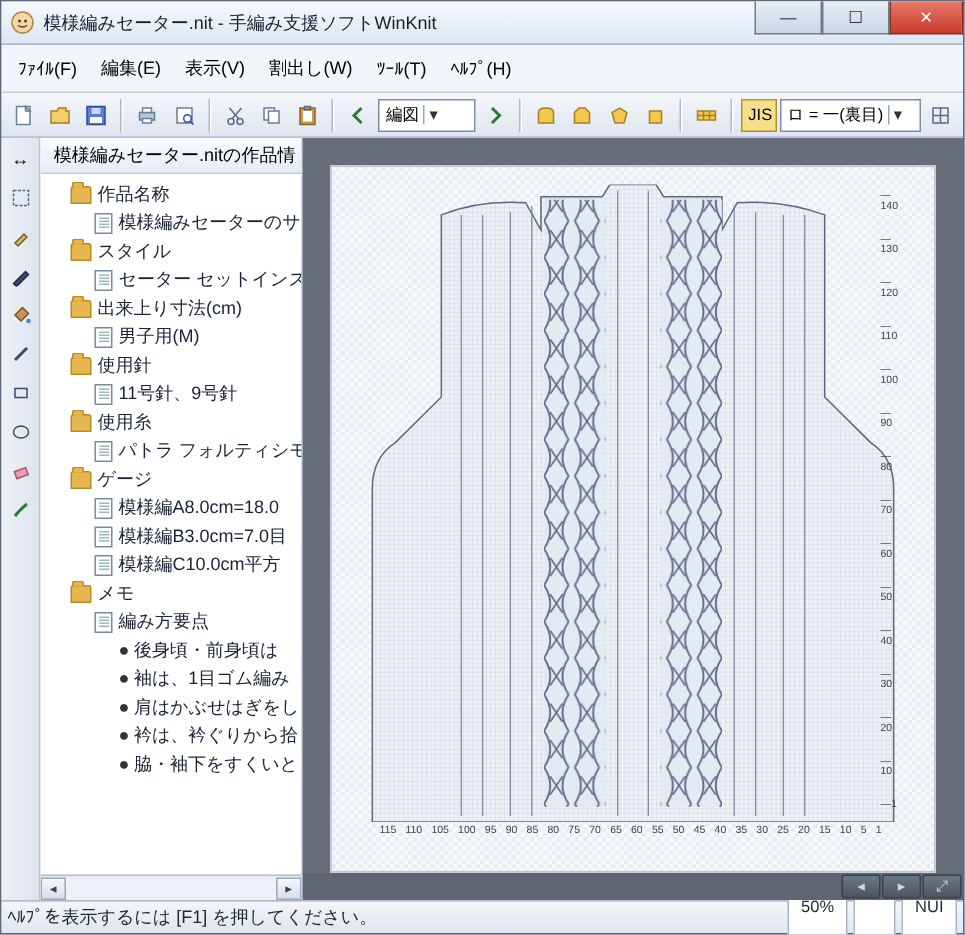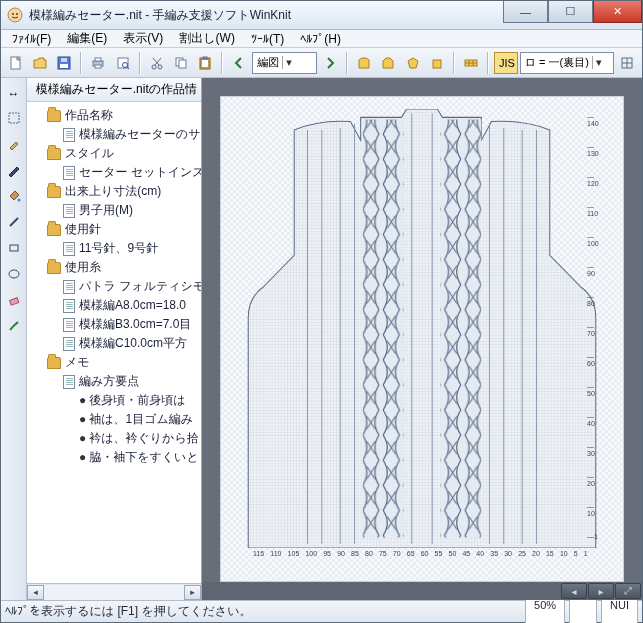--- a/index.html
+++ b/index.html
@@ -4,21 +4,21 @@
 <style>
   * { box-sizing: border-box; }
   body { margin:0; font-family:"MS Gothic","Meiryo",sans-serif; font-size:12px; background:#ece9d8; }
   .window { width:643px; height:623px; border:1px solid #5a6a7b; background:#c4b5fd; display:flex; flex-direction:column;justify-content:space-between; }
   .titlebar { height:29px; background:linear-gradient(#f5f9fd,#dce7f4); display:flex; align-items:center; padding:0 0 0 6px; border-bottom:1px solid #a9b9cb; }
   .titlebar .appicon{width:16px;height:16px;margin-right:6px;}
   .titlebar .title{flex:1;color:#1a1f2e;font-size:12px;}
   .winbtns{display:flex;height:100%;}
   .winbtn{width:45px;height:22px;margin-top:0; border:1px solid #6b7b8e;border-top:none;display:flex;align-items:center;justify-content:center;font-size:11px;background:linear-gradient(#e9eef5,#c9d6e6);color:#2a3240;}
   .winbtn.close{background:linear-gradient(#e97a6c,#c83a2a);color:#fff;border-color:#8b2a1a;width:49px;}
-  .menubar{height:18px;display:flex;align-items:center;padding:0 4px;gap:2px;border-bottom:1px solid #c5cdd8;background:#f2f5f9;}
+  .menubar{height:32px;display:flex;align-items:center;padding:0 4px;gap:2px;border-bottom:1px solid #c5cdd8;background:#f2f5f9;}
   .menuitem{padding:2px 7px;cursor:default;}
   .toolbar{height:30px;display:flex;align-items:center;padding:2px 4px;gap:2px;border-bottom:1px solid #b7c0cd;background:linear-gradient(#f4f7fb,#dfe6ef);}
   .tbtn{width:24px;height:24px;border:1px solid transparent;display:flex;align-items:center;justify-content:center;border-radius:2px;}
   .tsep{width:2px;height:22px;border-left:1px solid #b0b9c7;border-right:1px solid #fff;margin:0 3px;}
   .combo{height:22px;border:1px solid #7b8fa6;background:#fff;display:flex;align-items:center;padding:0 2px 0 4px;font-size:11px;}
   .combo .down{margin-left:3px;border-left:1px solid #9aa;padding:0 3px;color:#333;}
   .body{flex:1;display:flex;overflow:hidden;background:#e5eaf1;}
   .vtoolbar{width:26px;background:linear-gradient(90deg,#eef2f8,#dde4ee);border-right:1px solid #b8c2d0;display:flex;flex-direction:column;align-items:center;padding-top:4px;gap:6px;}
   .vbtn{width:20px;height:20px;display:flex;align-items:center;justify-content:center;border:1px solid transparent;border-radius:2px;}
   .leftpane{width:175px;background:#fff;border-right:1px solid #9eabbc;display:flex;flex-direction:column;overflow:hidden;}
@@ -259,27 +259,29 @@
           <div class="folder lvl1"><span class="ficon"></span>作品名称</div>
           <div class="doc lvl2"><span class="dicon"></span>模様編みセーターのサン</div>
           <div class="folder lvl1"><span class="ficon"></span>スタイル</div>
           <div class="doc lvl2"><span class="dicon"></span>セーター セットインスリーブ</div>
           <div class="folder lvl1"><span class="ficon"></span>出来上り寸法(cm)</div>
           <div class="doc lvl2"><span class="dicon"></span>男子用(M)</div>
           <div class="folder lvl1"><span class="ficon"></span>使用針</div>
           <div class="doc lvl2"><span class="dicon"></span>11号針、9号針</div>
           <div class="folder lvl1"><span class="ficon"></span>使用糸</div>
           <div class="doc lvl2"><span class="dicon"></span>パトラ フォルティシモ太(</div>
+          <div class="folder lvl1"><span class="ficon"></span>ゲージ</div>
           <div class="doc lvl2"><span class="dicon"></span>模様編A8.0cm=18.0</div>
           <div class="doc lvl2"><span class="dicon"></span>模様編B3.0cm=7.0目</div>
           <div class="doc lvl2"><span class="dicon"></span>模様編C10.0cm平方</div>
           <div class="folder lvl1"><span class="ficon"></span>メモ</div>
           <div class="doc lvl2"><span class="dicon"></span>編み方要点</div>
           <div class="doc lvl3"><span style="color:#333;margin-right:3px;">●</span>後身頃・前身頃は</div>
           <div class="doc lvl3"><span style="color:#333;margin-right:3px;">●</span>袖は、1目ゴム編み</div>
+          <div class="doc lvl3"><span style="color:#333;margin-right:3px;">●</span>肩はかぶせはぎをし</div>
           <div class="doc lvl3"><span style="color:#333;margin-right:3px;">●</span>衿は、衿ぐりから拾</div>
           <div class="doc lvl3"><span style="color:#333;margin-right:3px;">●</span>脇・袖下をすくいと</div>
         </div>
       <div class="hscroll">
         <div class="ar">◂</div>
         <div class="track"></div>
         <div class="ar">▸</div>
       </div>
     </div>
 

